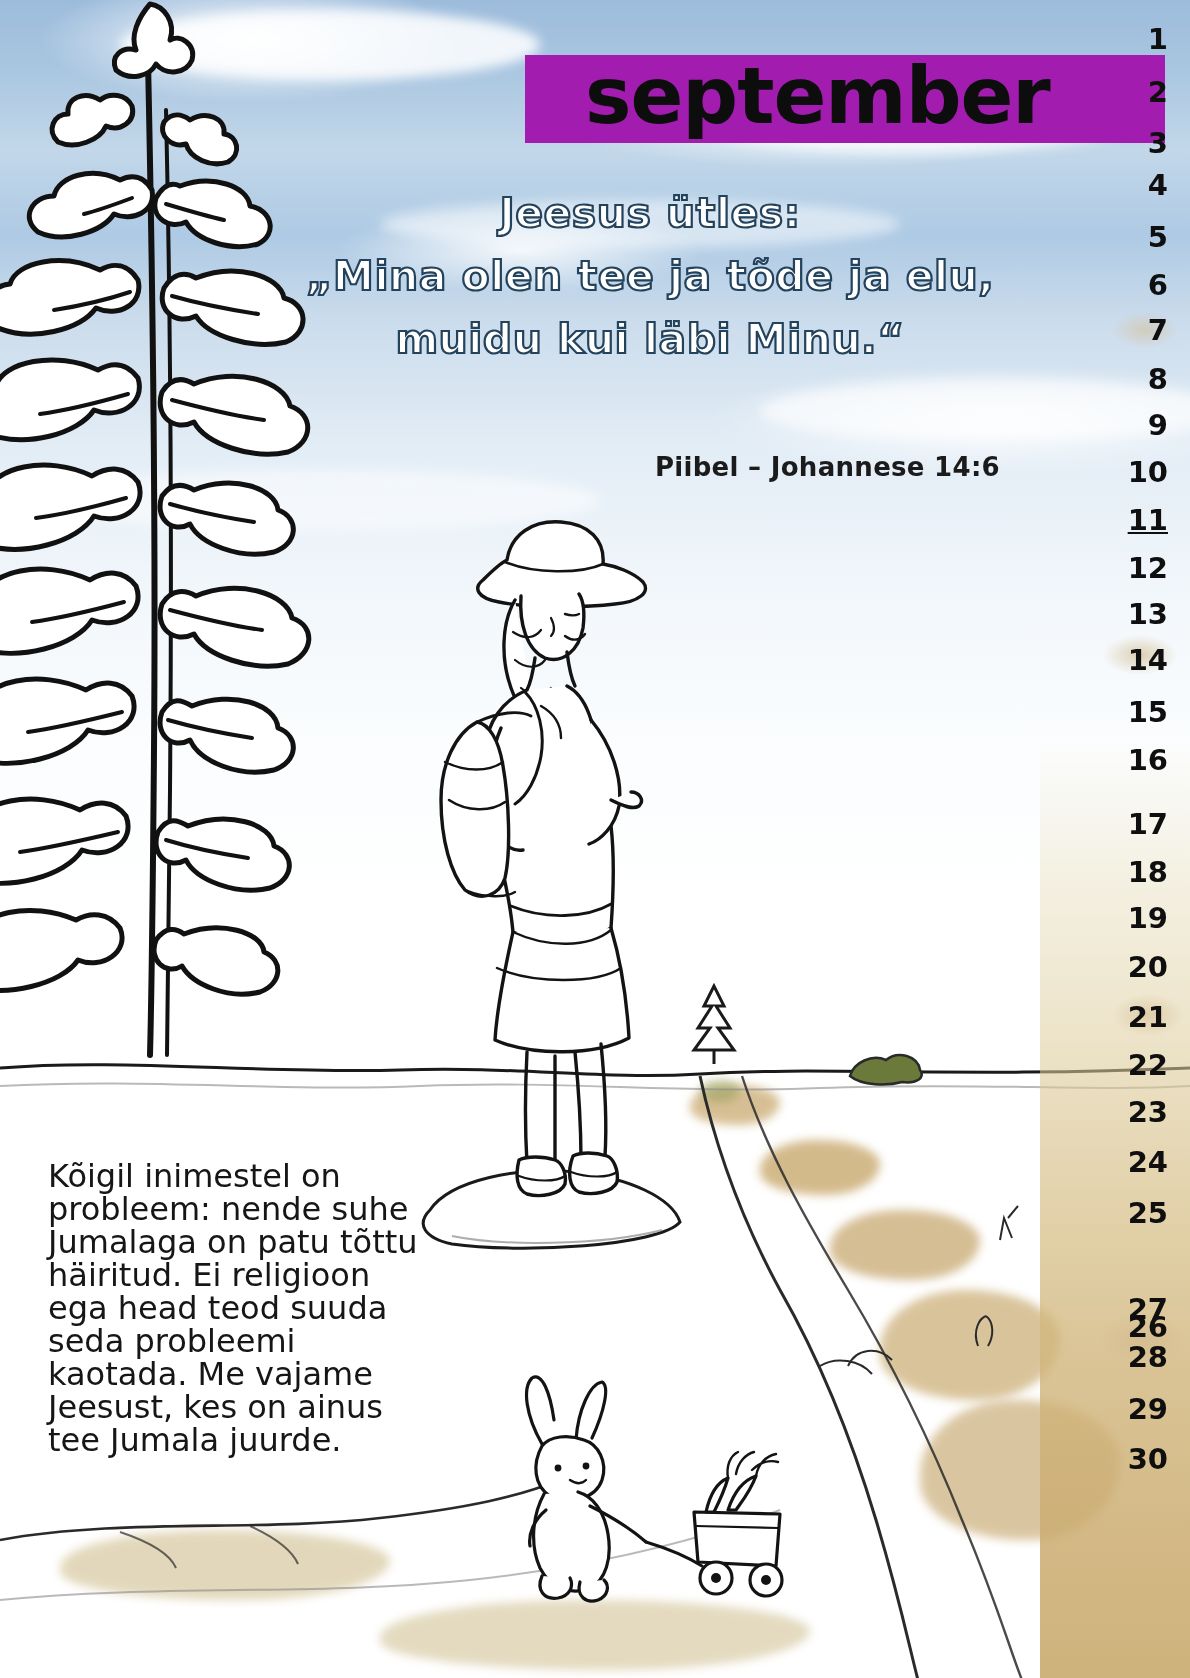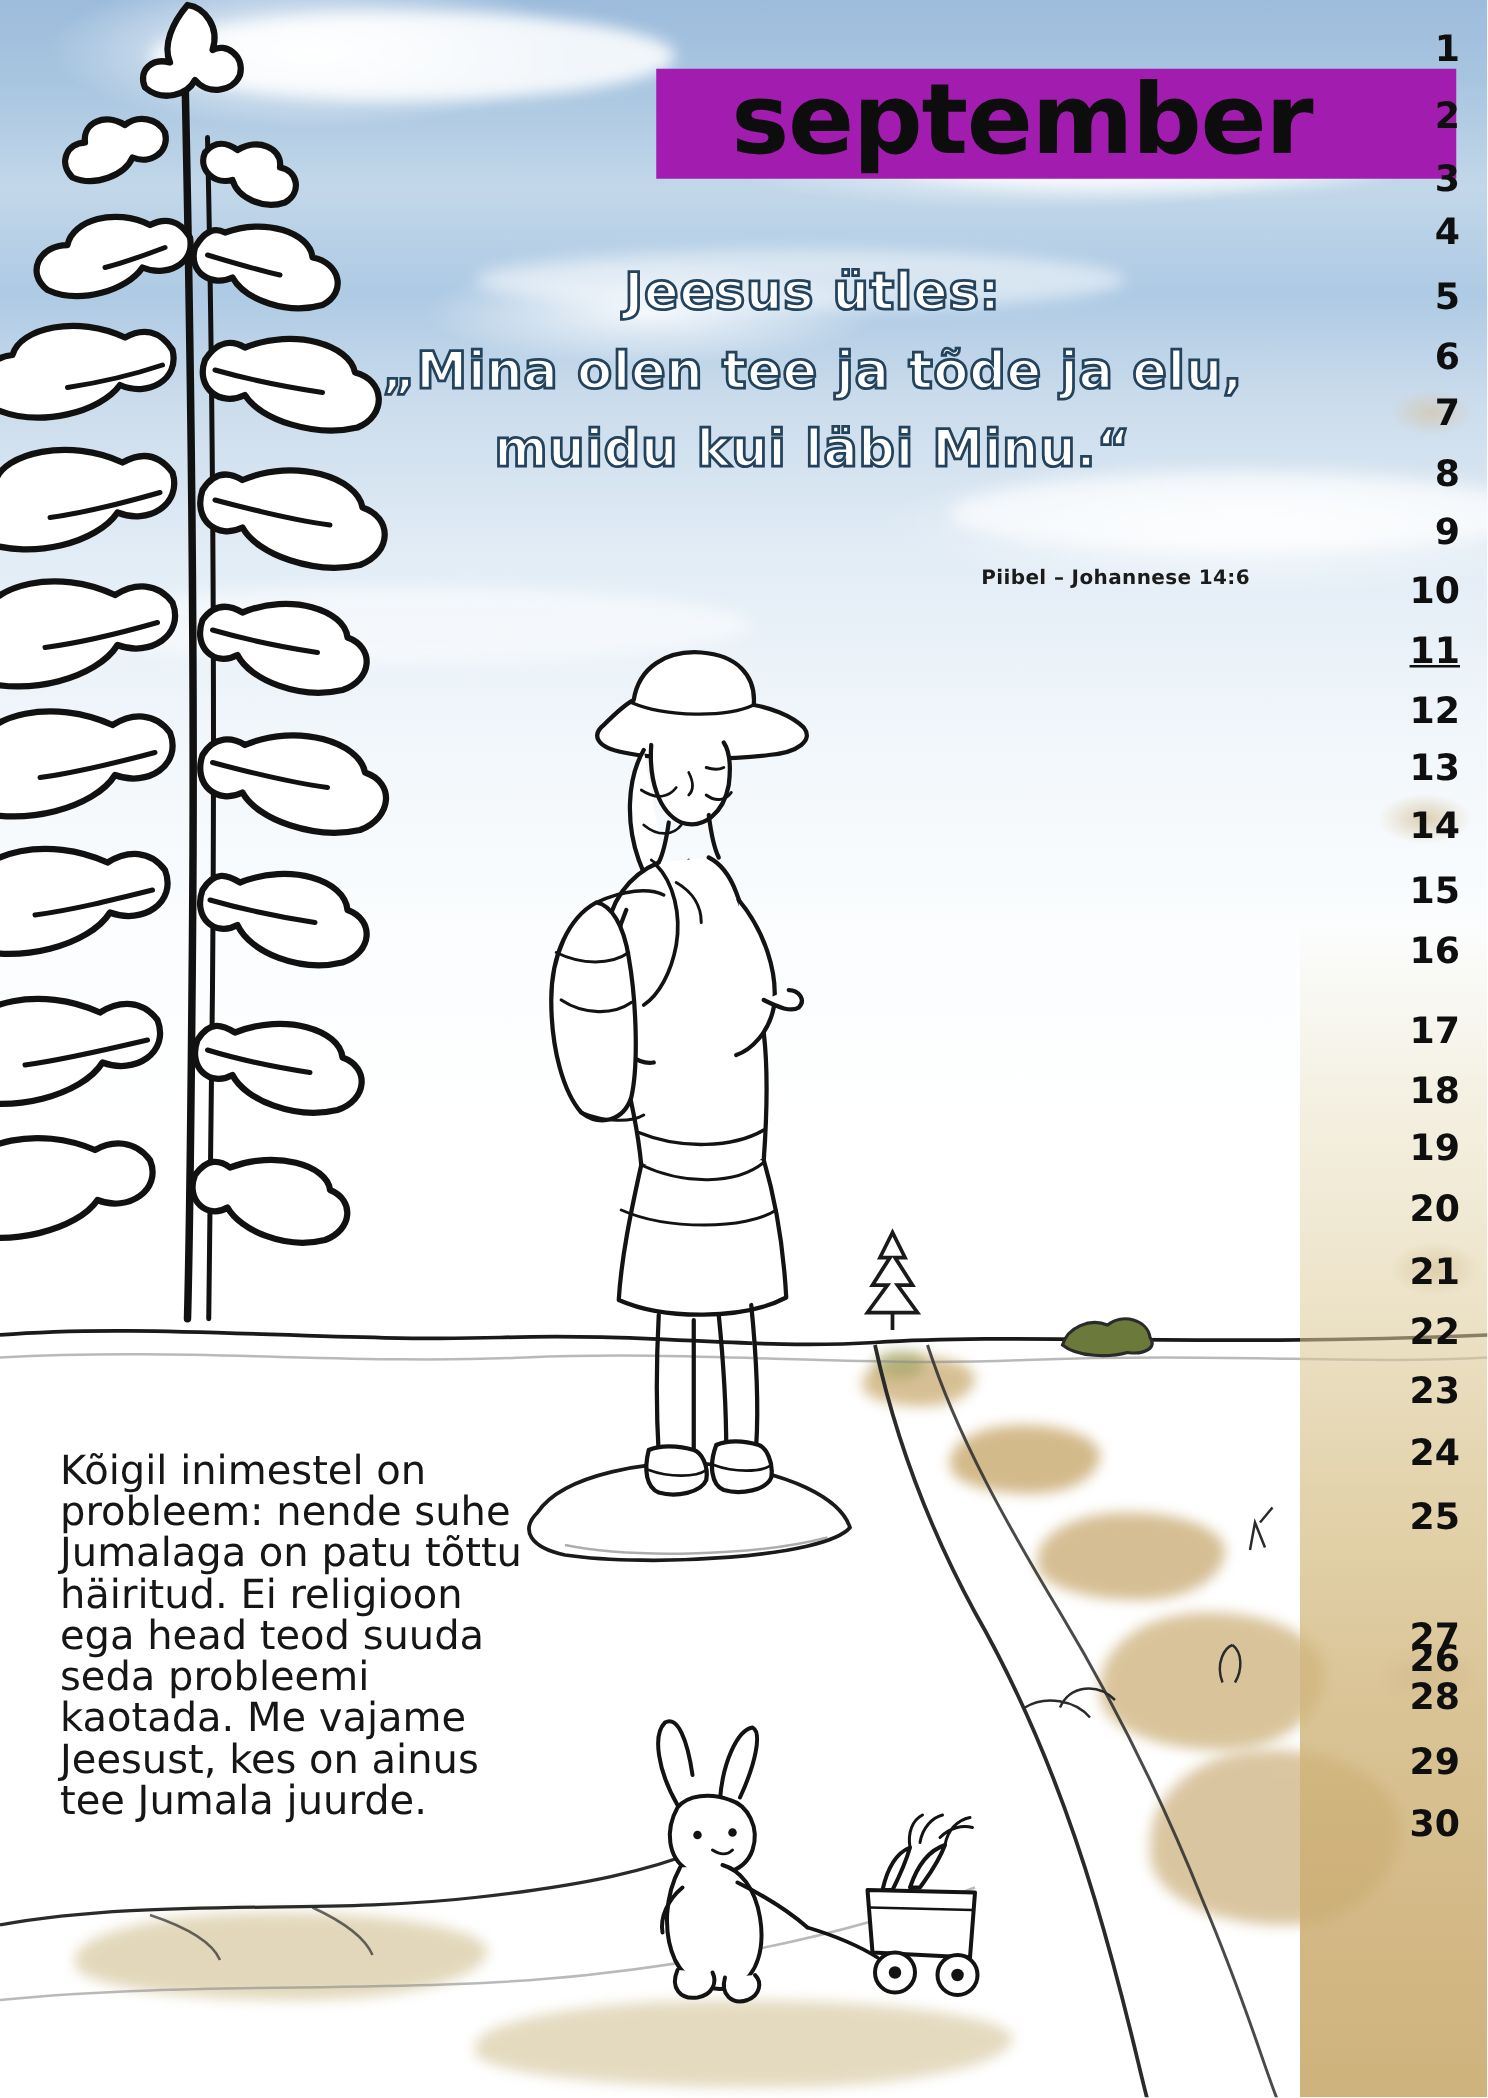--- a/index.html
+++ b/index.html
@@ -124,33 +124,33 @@
     width: 760px;
     text-align: center;
     font-family: "DejaVu Sans", sans-serif;
     font-weight: bold;
     font-size: 41px;
     line-height: 63px;
     color: #ffffff;
     -webkit-text-stroke: 2.2px #23425c;
     letter-spacing: .5px;
   }
-  .verse .l1 { display: block; margin-top: 20px; }
+  .verse .l1 { display: block; }
   .verse .l2 { display: block; }
   .verse .l3 { display: block; }
   .verse .l4 { display: block; }
 
   .verse-ref {
     position: absolute;
     left: 430px;
     top: 452px;
     width: 570px;
     text-align: right;
     font-family: "DejaVu Sans", sans-serif;
-    font-size: 16px;
+    font-size: 26px;
     font-weight: 600;
     color: #1b1b1b;
     letter-spacing: .3px;
   }
 
   
   .note {
     position: absolute;
     left: 48px;
     top: 1160px;

